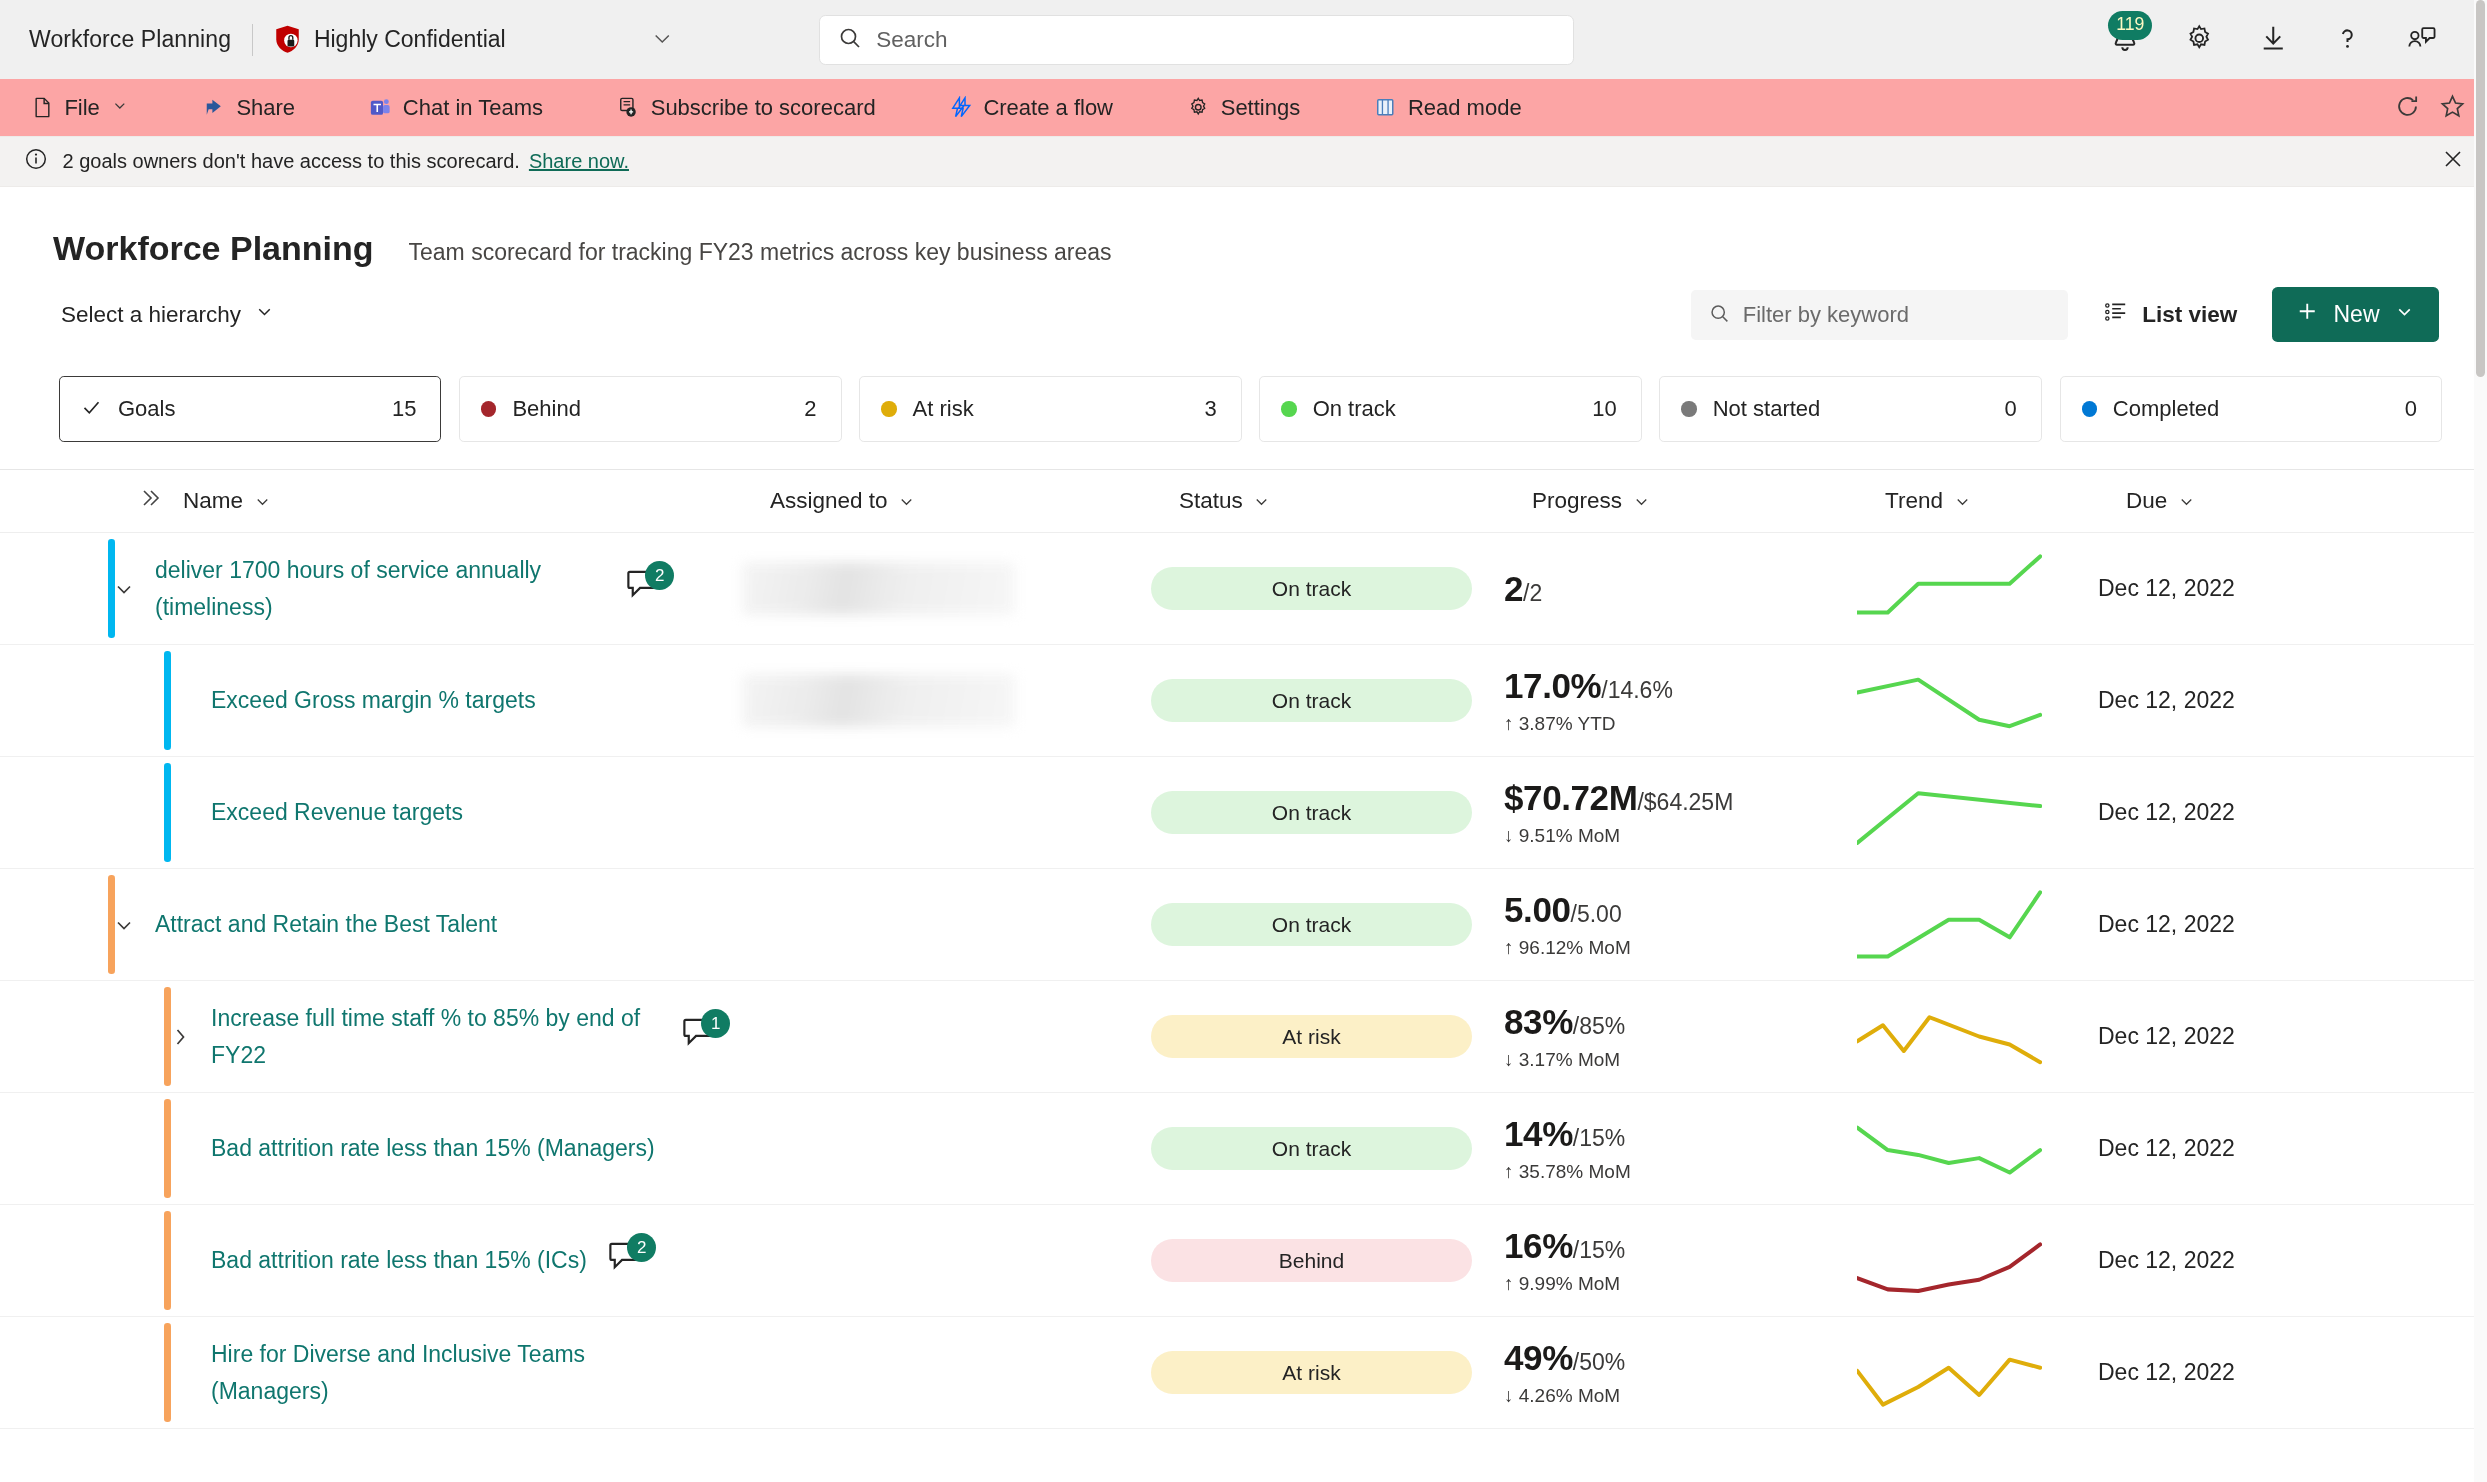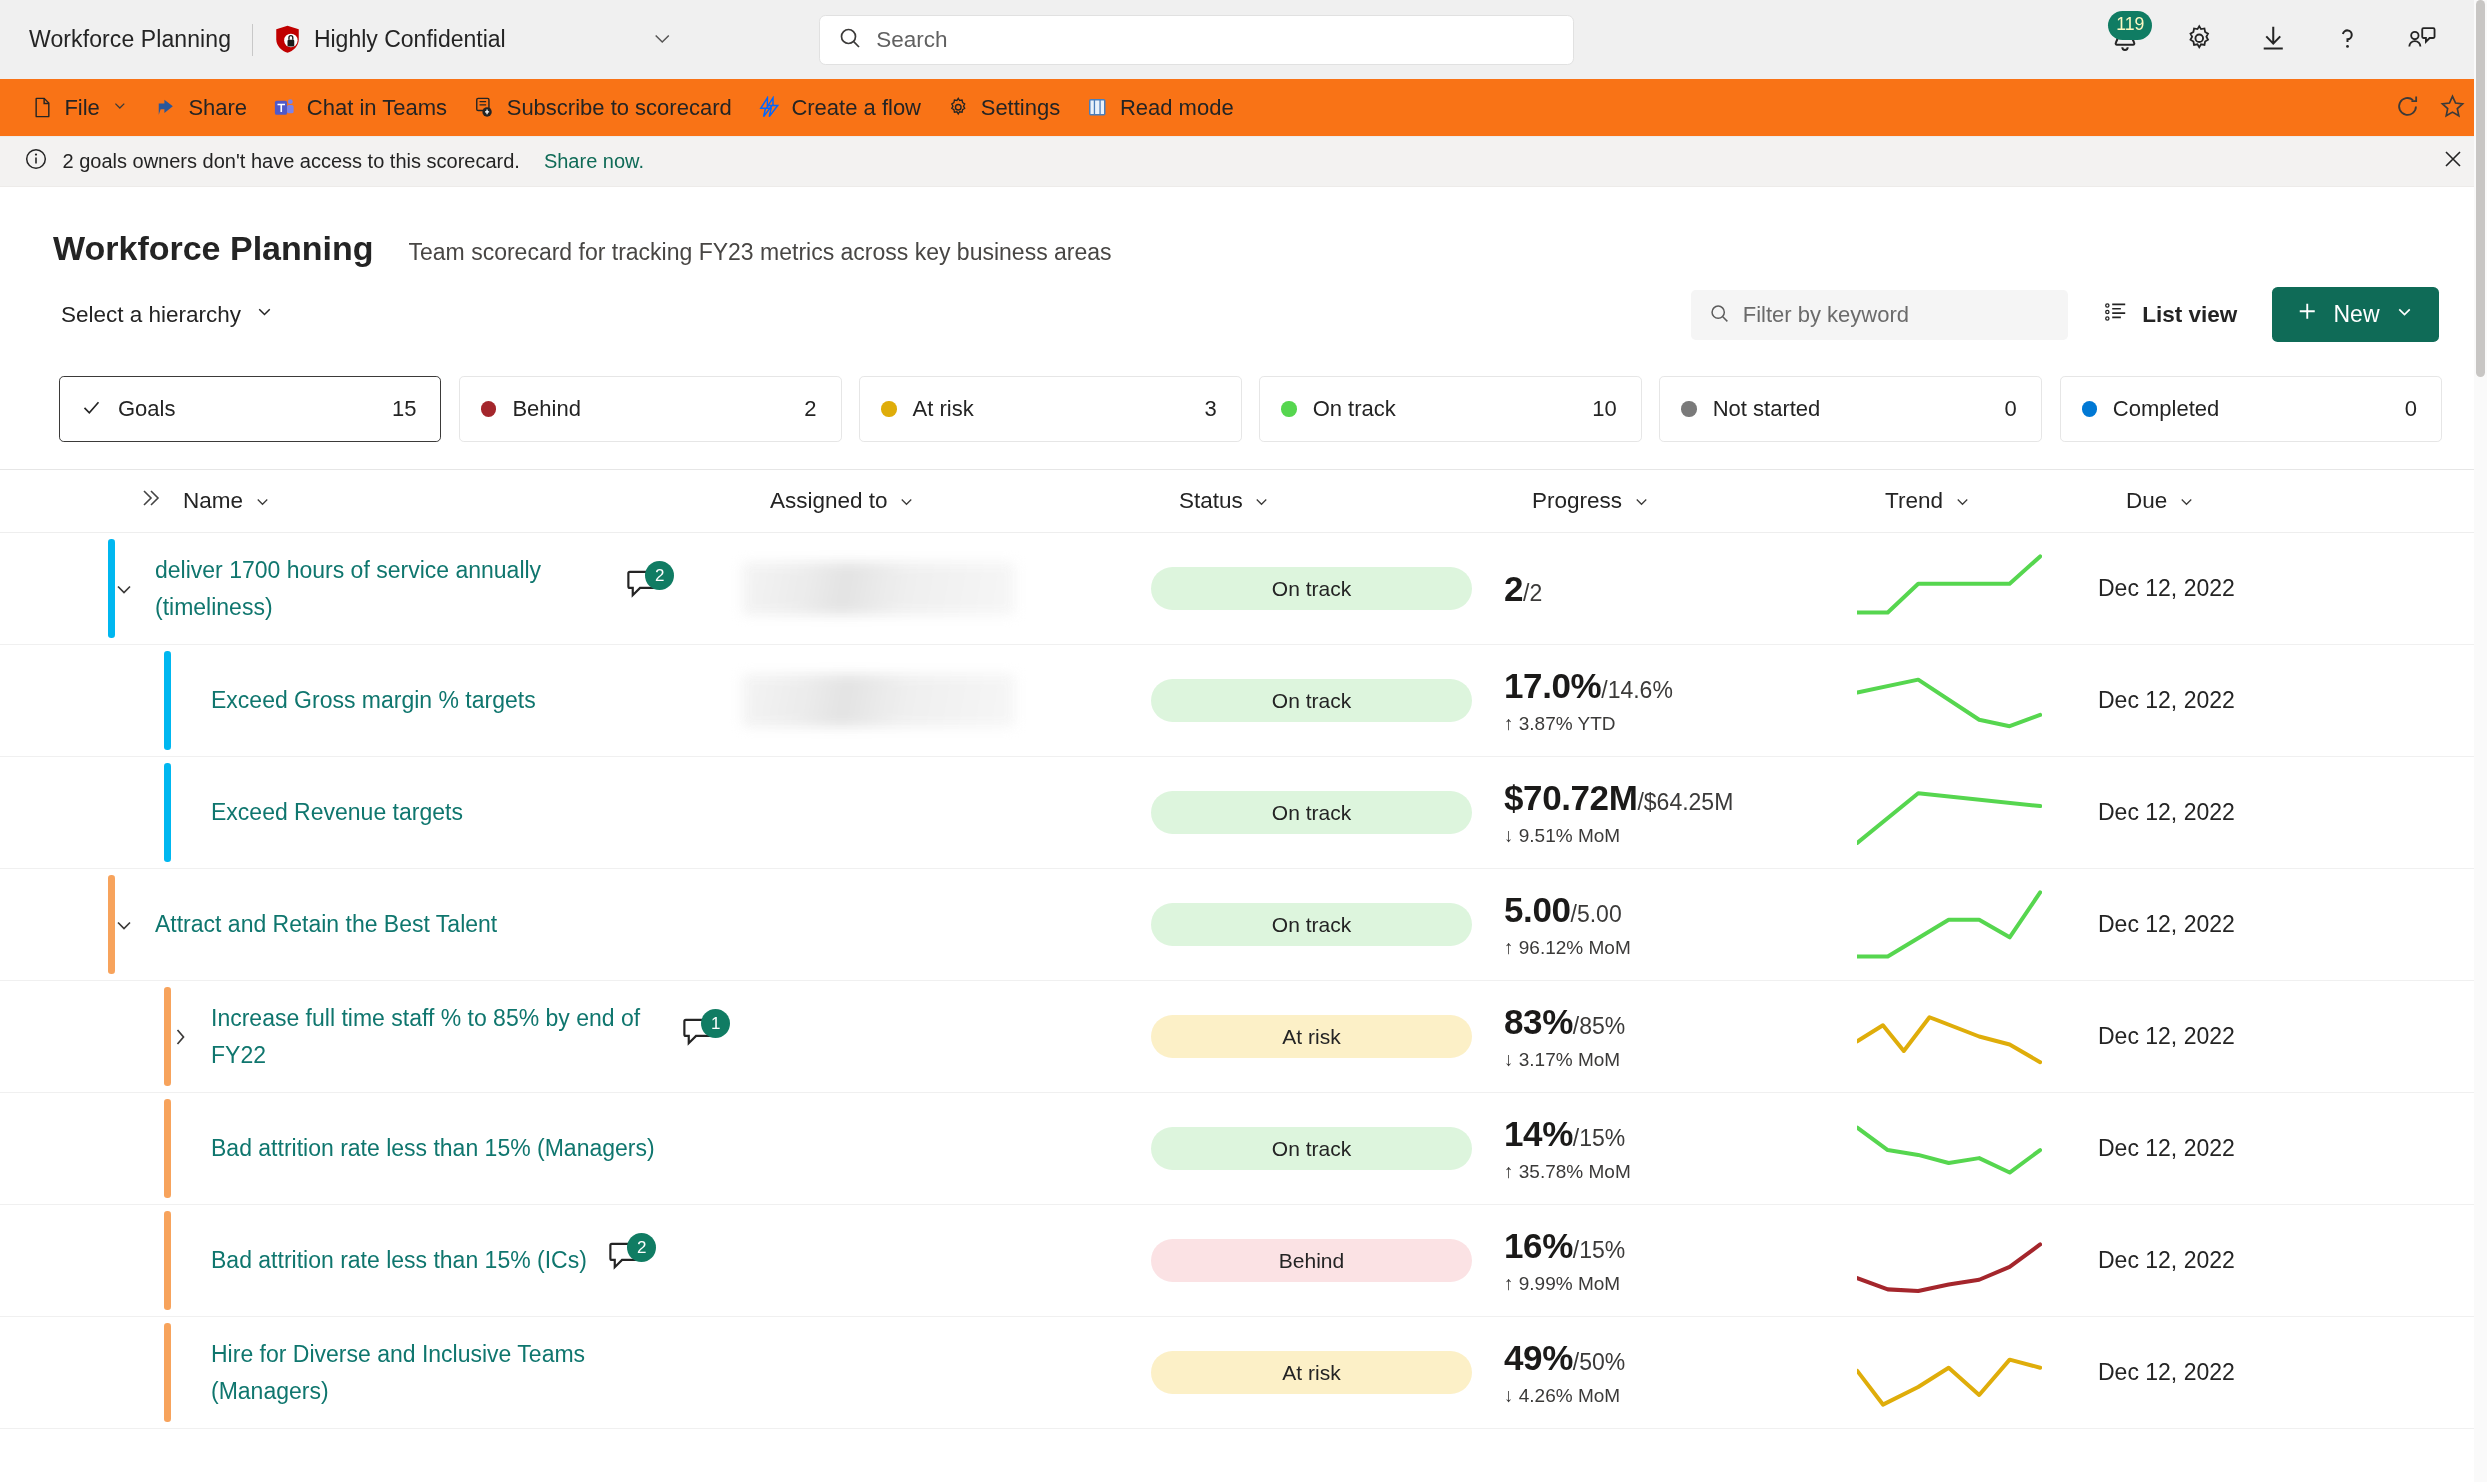--- a/index.html
+++ b/index.html
@@ -61,45 +61,46 @@
     font-size: 17.7px; line-height: 1;
     border-radius: 14.5px;
     padding: 5.6px 8px 6.4px;
     min-width: 37px; text-align: center;
     font-weight: 400;
   }
 
   
   .cmd-bar {
     height: 58px;
-    background: #f97316;
+    background: #fca5a5;
     border-bottom: 0.8px solid #edebe9;
     display: flex; align-items: center;
     padding: 0 24px 0 17.7px;
     position: relative;
+    gap: 48px;
   }
   .cmd-item {
     display: flex; align-items: center; gap: 11.2px;
     padding: 8px 13px; border-radius: 4px;
     font-size: 22px; color: #242424; cursor: pointer;
     white-space: nowrap;
   }
   .cmd-item .ico { display: flex; align-items: center; }
   .cmd-right { position: absolute; right: 21px; display: flex; align-items: center; gap: 17.7px; }
 
   
   .msg-bar {
     height: 50px; background: #f3f2f1;
     display: flex; align-items: center;
     padding: 0 27px 0 24px; position: relative;
     border-bottom: 0.8px solid #edebe9;
     font-size: 20px;
   }
   .msg-text { margin-left: 14.5px; color: #242424; }
-  .msg-link { color: #0f6b57; margin-left: 24px; cursor: pointer; }
+  .msg-link { color: #0f6b57; text-decoration: underline; margin-left: 9px; cursor: pointer; }
   .msg-close { position: absolute; right: 22.5px; cursor: pointer; }
 
   
   .page-head { padding: 42px 0 0 0; background: #fff; }
   .title-row { display: flex; align-items: baseline; padding: 0 27px 0 53px; }
   .page-title { font-size: 34px; font-weight: 600; color: #242424; }
   .page-sub { font-size: 23px; color: #484644; margin-left: 35px; }
 
   .tools-row {
     display: flex; align-items: center;

